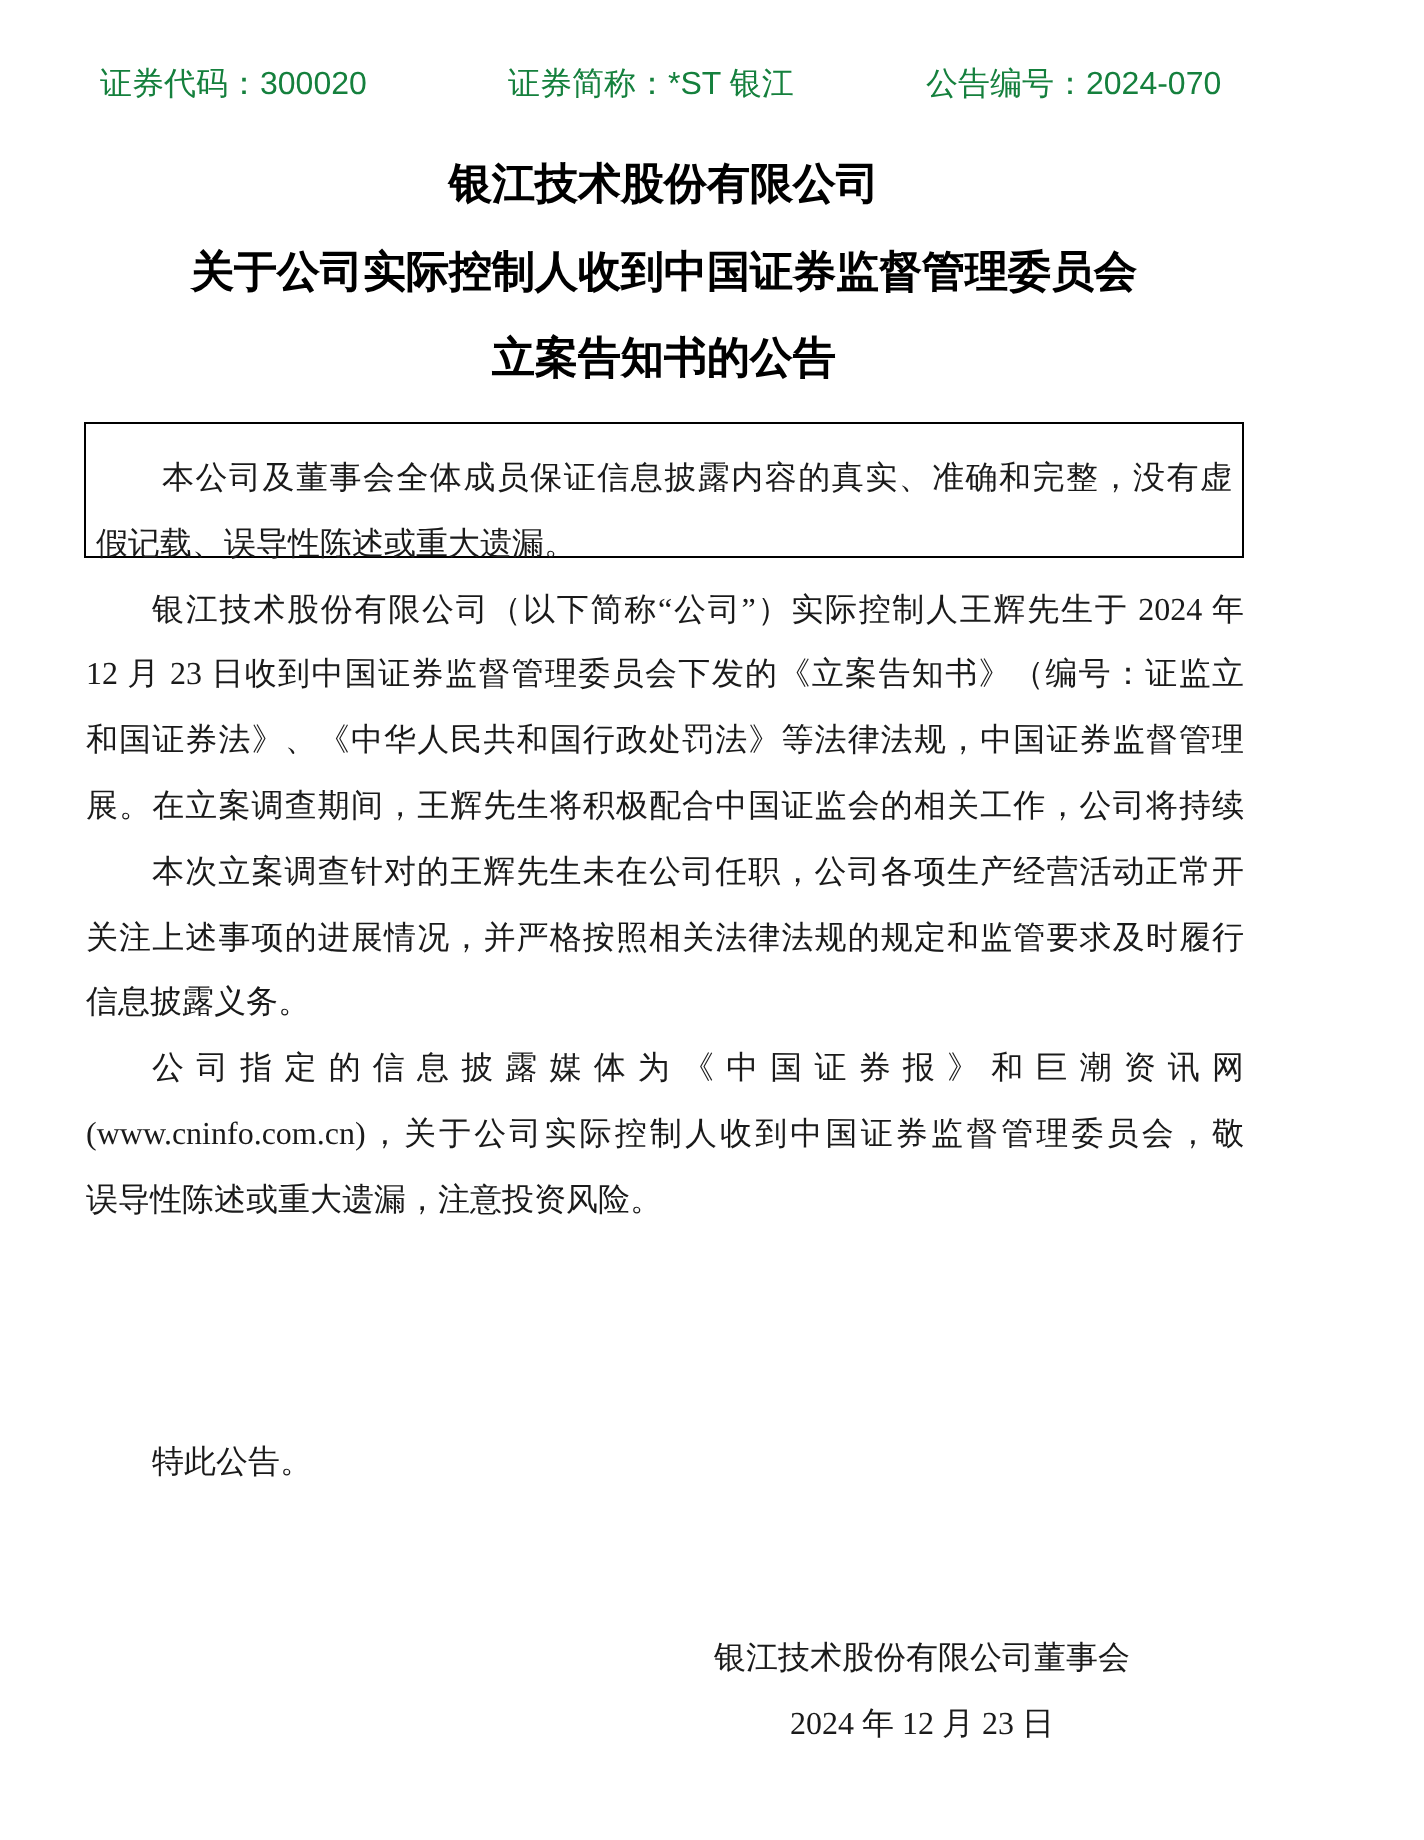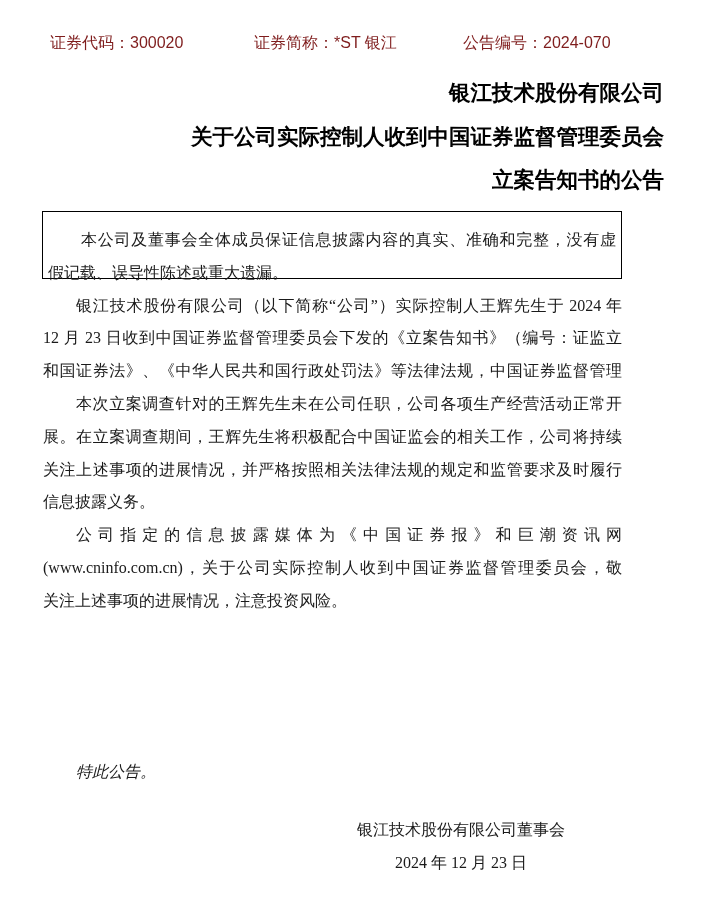--- a/index.html
+++ b/index.html
@@ -22,33 +22,33 @@
       background: #ffffff;
     }
     
     .hdr-item {
       position: absolute;
       top: 33px;
       height: 20px;
       line-height: 20px;
       font-size: 16px;
       font-family: "Liberation Sans", "DejaVu Sans", sans-serif;
-      color: #7f1d1d;
+      color: #15803d;
       white-space: nowrap;
     }
     .hdr-code  { left: 50px; }
     .hdr-name  { left: 254px; }
     .hdr-no    { left: 463px; }
 
     
     .title-line {
       position: absolute;
       left: 0;
       width: 664px;
-      text-align: right;
+      text-align: center;
       font-family: "DejaVu Sans", "Liberation Sans", sans-serif;
       font-weight: bold;
       font-size: 21.5px;
       line-height: 30px;
       height: 30px;
       color: #000000;
       white-space: nowrap;
     }
     .t1 { top: 78px; }
     .t2 { top: 122px; }
@@ -92,23 +92,22 @@
       position: absolute;
       left: 43px;
       top: 289.6px;
       width: 579px;
     }
     .para { display: block; }
 
     .closing {
       position: absolute;
       left: 43px;
-      top: 756px;
+      top: 716px;
       width: 579px;
-      font-style: italic;
     }
 
     
     .signature {
       position: absolute;
       left: 300px;
       top: 814px;
       width: 322px;
       text-align: right;
     }
@@ -138,29 +137,29 @@
     <div class="line last">假记载、误导性陈述或重大遗漏。</div>
   </div>
 
   <div class="body-block">
     <div class="para">
       <div class="line full indent">银江技术股份有限公司（以下简称“公司”）实际控制人王辉先生于 2024 年</div>
       <div class="line full">12 月 23 日收到中国证券监督管理委员会下发的《立案告知书》（编号：证监立</div>
       <div class="line full">和国证券法》、《中华人民共和国行政处罚法》等法律法规，中国证券监督管理</div>
     </div>
     <div class="para">
+      <div class="line full">展。在立案调查期间，王辉先生将积极配合中国证监会的相关工作，公司将持续</div>
       <div class="line full indent">本次立案调查针对的王辉先生未在公司任职，公司各项生产经营活动正常开</div>
-      <div class="line full">展。在立案调查期间，王辉先生将积极配合中国证监会的相关工作，公司将持续</div>
       <div class="line full">关注上述事项的进展情况，并严格按照相关法律法规的规定和监管要求及时履行</div>
       <div class="line last">信息披露义务。</div>
     </div>
     <div class="para">
       <div class="line full indent">公司指定的信息披露媒体为《中国证券报》和巨潮资讯网</div>
       <div class="line full">(www.cninfo.com.cn)，关于公司实际控制人收到中国证券监督管理委员会，敬</div>
-      <div class="line last">关注上述事项的进展情况，注意投资风险。</div>
+      <div class="line last">误导性陈述或重大遗漏，注意投资风险。</div>
     </div>
   </div>
 
   <div class="closing">
     <div class="line last indent">特此公告。</div>
   </div>
 
   <div class="signature">
     <div class="line">银江技术股份有限公司董事会</div>
     <div class="line">2024 年 12 月 23 日</div>

